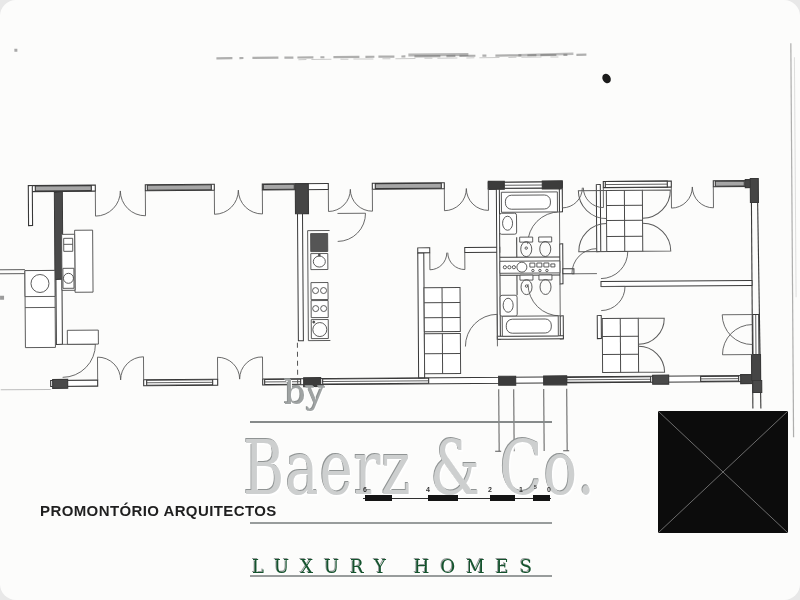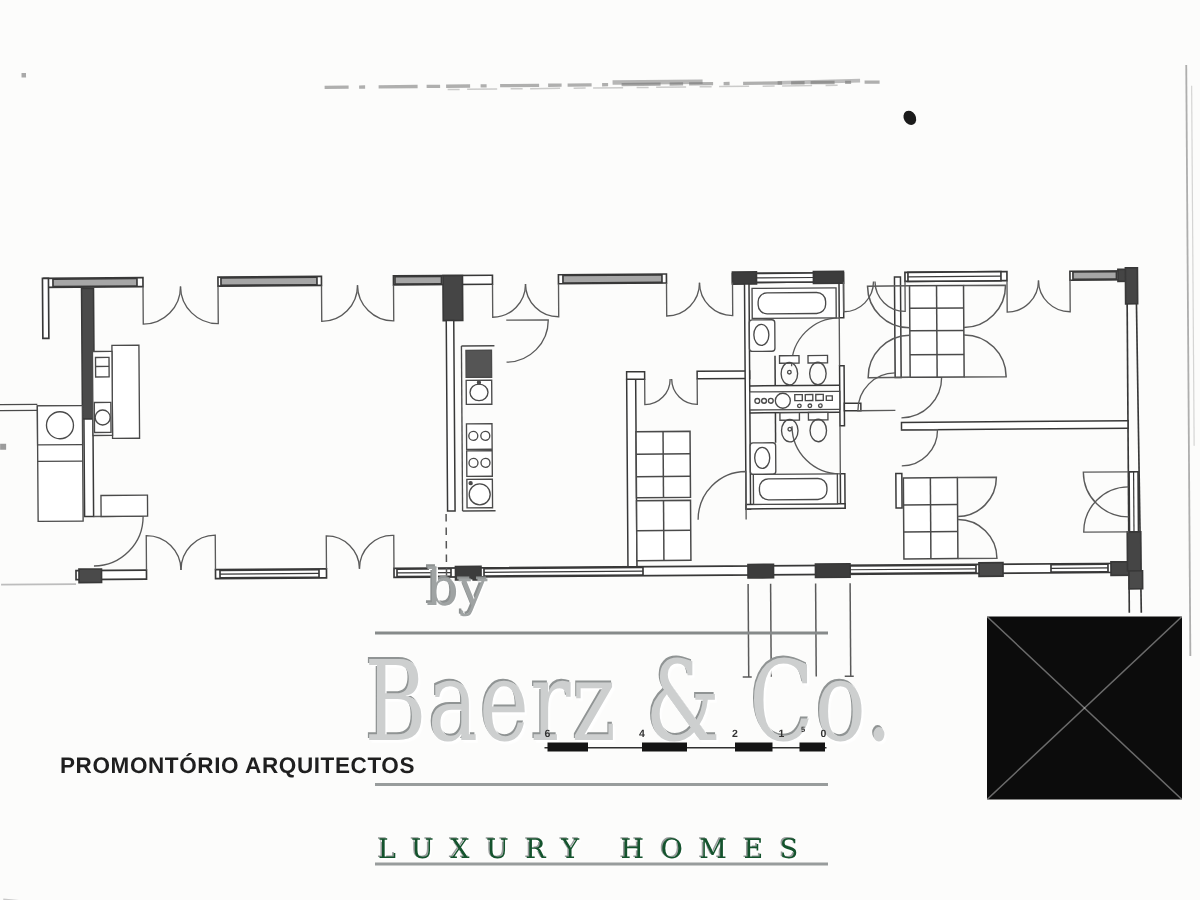--- a/index.html
+++ b/index.html
@@ -1,17 +1,17 @@
 <!DOCTYPE html>
 <html><head>
 <meta charset="utf-8">
 <style>
   html,body{margin:0;padding:0;background:#e8e8e8;}
   #stage{position:relative;width:800px;height:600px;background:#fcfcfb;overflow:hidden;
-         font-family:"Liberation Sans", sans-serif;}
+         font-family:"Liberation Sans", sans-serif;border-radius:16px;}
   #plan-svg{position:absolute;left:0;top:0;}
   
   .wm{position:absolute;color:#c9cbcb;font-family:"DejaVu Serif","Liberation Serif",serif;}
   #wm-by{left:284px;top:372px;font-size:34px;color:#9fa3a3;
          text-shadow:1px 1px 0 #ffffff,-1px -1px 0 #8d9191;}
   #wm-line-top{position:absolute;left:250px;top:421px;width:302px;height:2px;background:#868a8a;}
   #wm-company{left:243px;top:425px;width:400px;font-size:74px;letter-spacing:1px;
          color:#cdcfcf;transform:scaleX(.76);transform-origin:left top;white-space:nowrap;
          text-shadow:1px 1px 0 #ffffff,-1px -1px 0 #909494,2px 2px 1px rgba(255,255,255,.8);}
   #wm-line-mid{position:absolute;left:250px;top:522px;width:302px;height:1.5px;background:#989c9c;}

